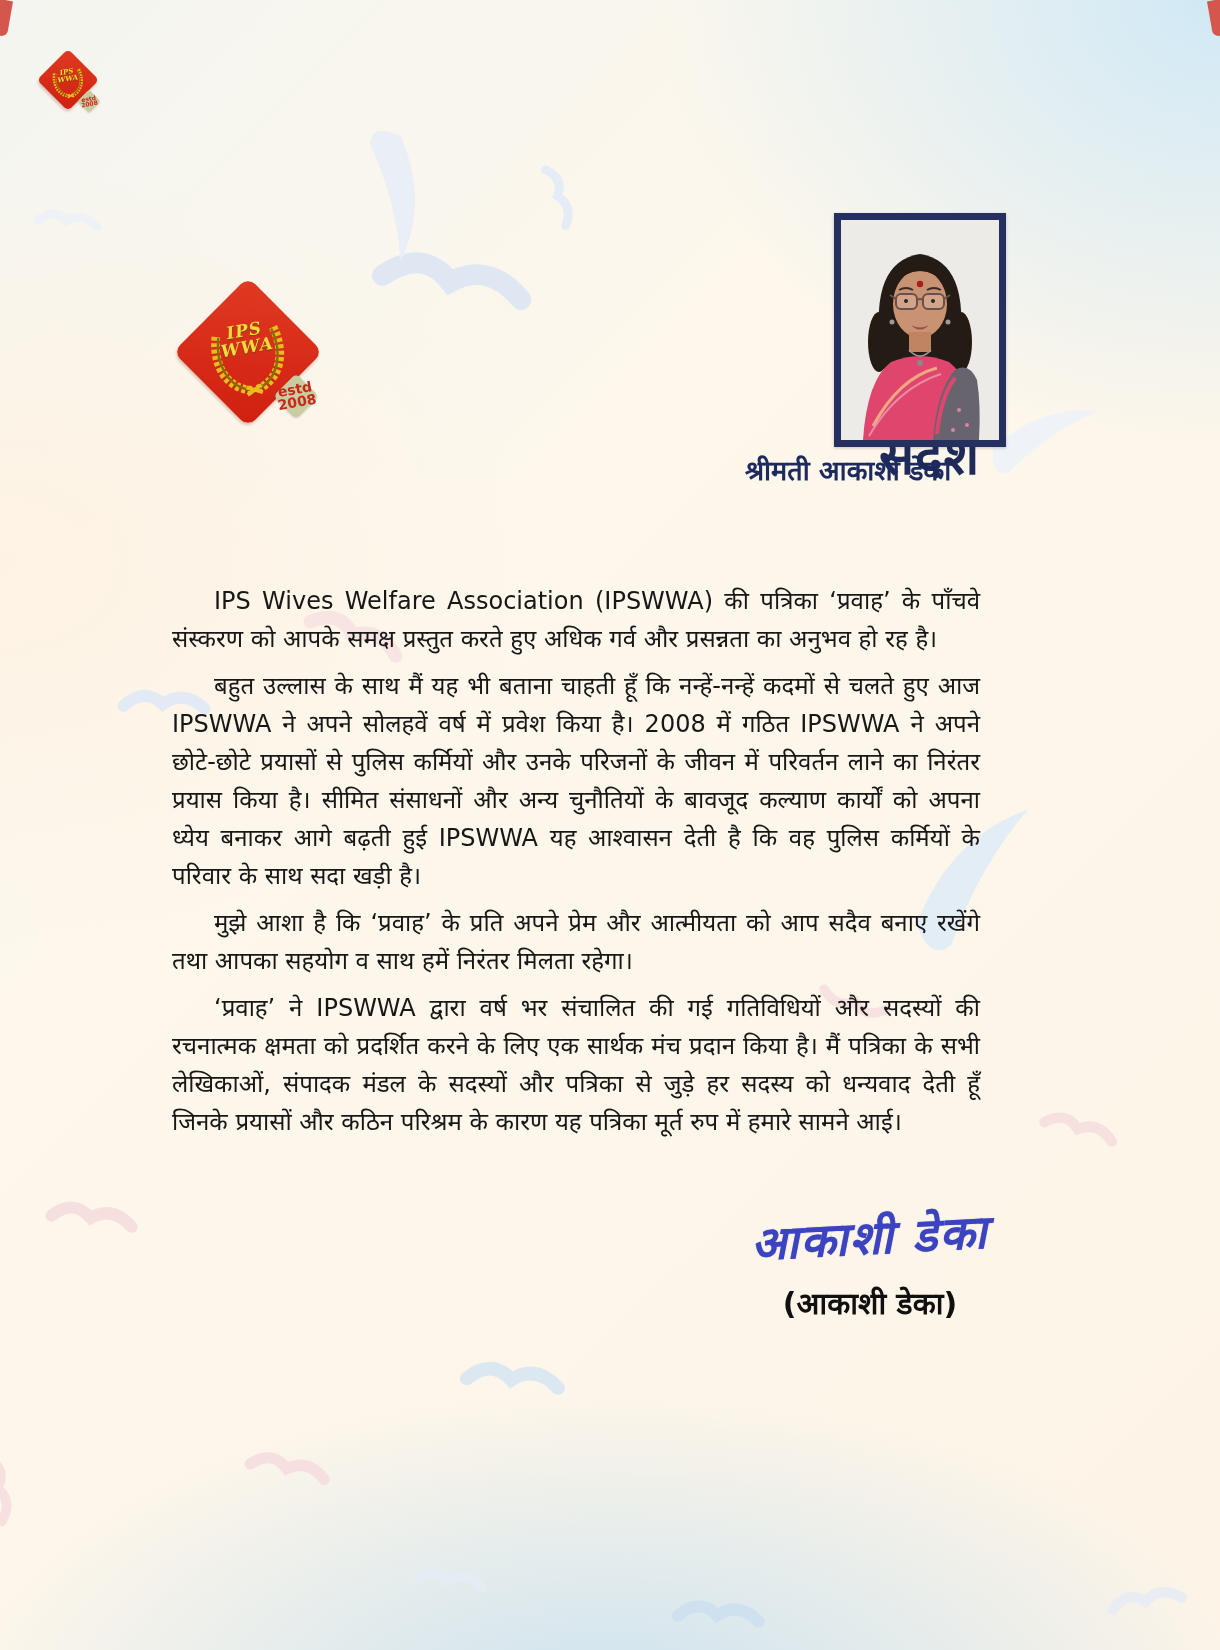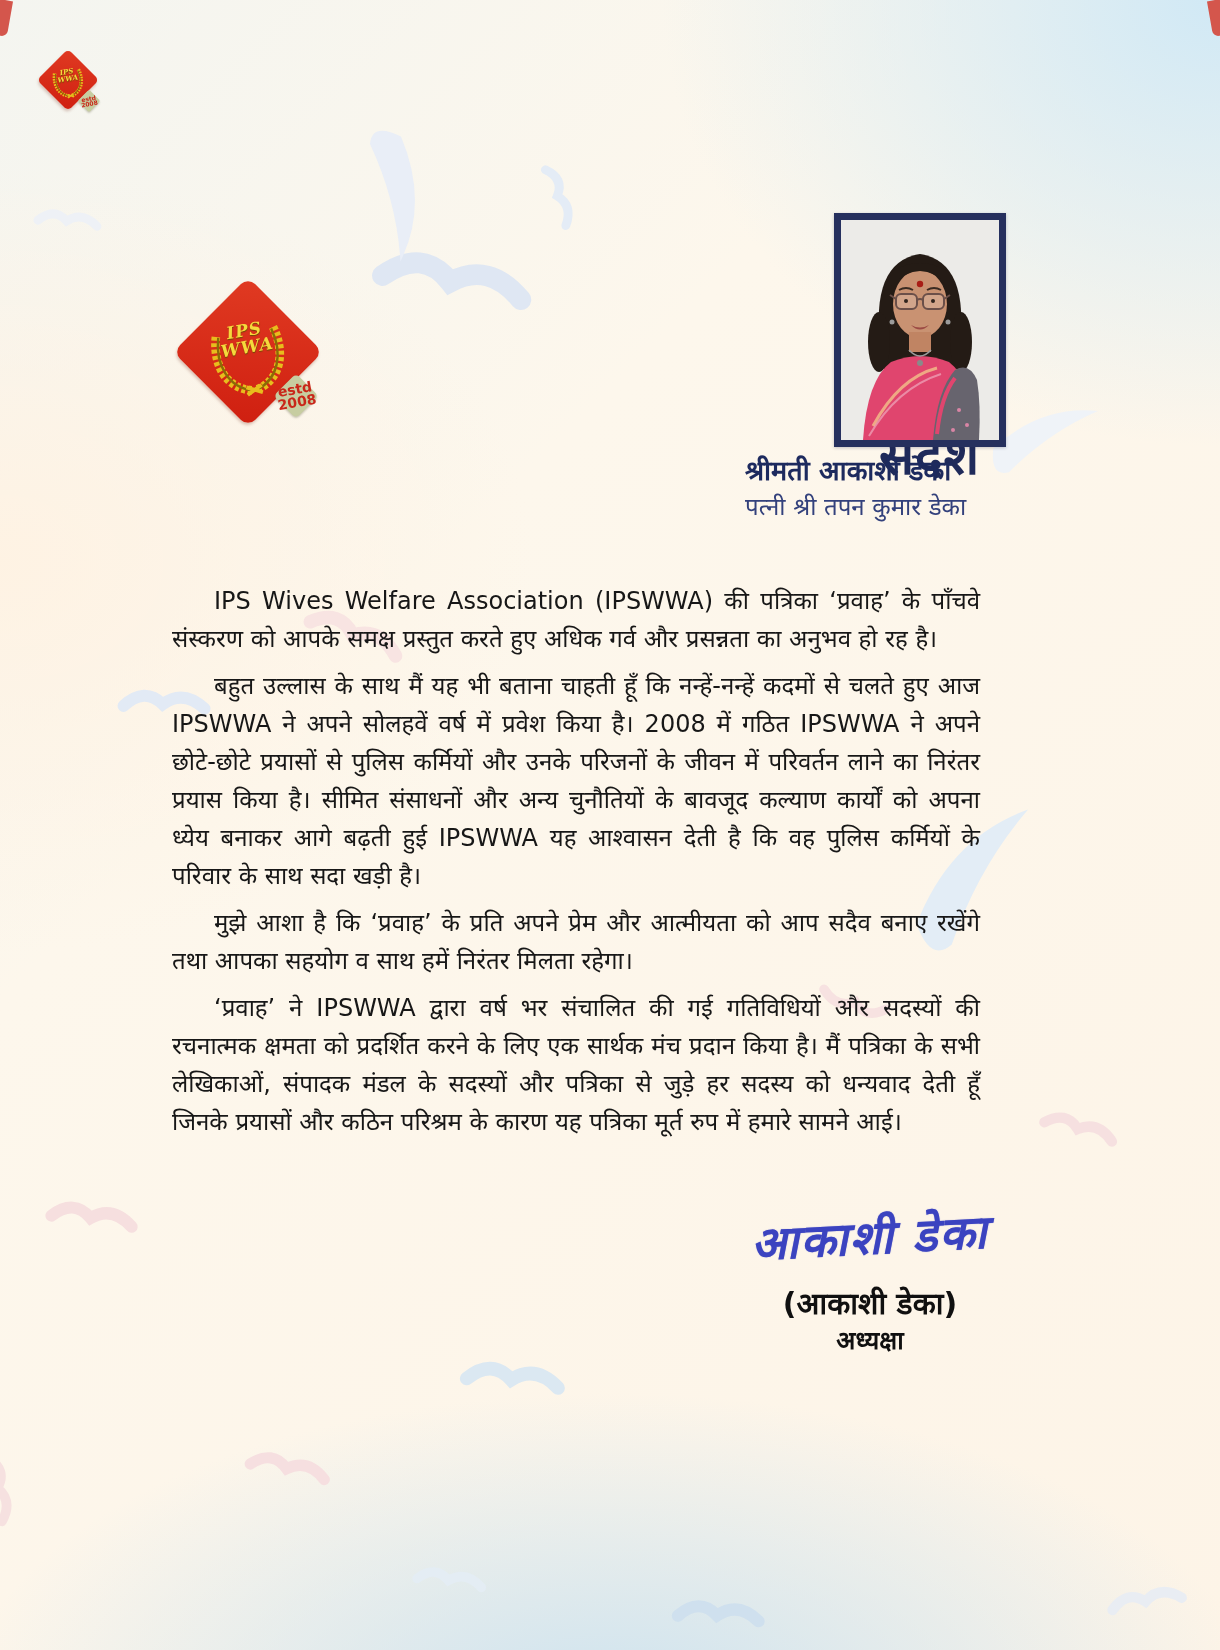--- a/index.html
+++ b/index.html
@@ -185,29 +185,27 @@
       <circle cx="112" cy="210" r="2" fill="#d985a5"></circle>
       <path d="M32 206 Q 58 158 96 148" stroke="#f2c189" stroke-width="3" fill="none" opacity=".8"></path>
       <path d="M28 216 Q 56 168 100 154" stroke="#f0a8bc" stroke-width="2" fill="none" opacity=".7"></path>
       <path d="M68 130 Q 79 142 90 130" stroke="#9b9b9b" stroke-width="1.6" fill="none"></path>
       <circle cx="79" cy="143" r="3" fill="#8a8a8a"></circle>
     </svg>
   </div>
 
   <div class="photo-caption">
     <div class="name">श्रीमती आकाशी डेका</div>
-    <div class="relation">पत्नी श्री तपन कुमार डेका</div>
   </div>
 
   <div class="message">
     <p>IPS Wives Welfare Association (IPSWWA) की पत्रिका ‘प्रवाह’ के पाँचवे संस्करण को आपके समक्ष प्रस्तुत करते हुए अधिक गर्व और प्रसन्नता का अनुभव हो रह है।</p>
     <p>बहुत उल्लास के साथ मैं यह भी बताना चाहती हूँ कि नन्हें-नन्हें कदमों से चलते हुए आज IPSWWA ने अपने सोलहवें वर्ष में प्रवेश किया है। 2008 में गठित IPSWWA ने अपने छोटे-छोटे प्रयासों से पुलिस कर्मियों और उनके परिजनों के जीवन में परिवर्तन लाने का निरंतर प्रयास किया है। सीमित संसाधनों और अन्य चुनौतियों के बावजूद कल्याण कार्यों को अपना ध्येय बनाकर आगे बढ़ती हुई IPSWWA यह आश्वासन देती है कि वह पुलिस कर्मियों के परिवार के साथ सदा खड़ी है।</p>
     <p>मुझे आशा है कि ‘प्रवाह’ के प्रति अपने प्रेम और आत्मीयता को आप सदैव बनाए रखेंगे तथा आपका सहयोग व साथ हमें निरंतर मिलता रहेगा।</p>
     <p>‘प्रवाह’ ने IPSWWA द्वारा वर्ष भर संचालित की गई गतिविधियों और सदस्यों की रचनात्मक क्षमता को प्रदर्शित करने के लिए एक सार्थक मंच प्रदान किया है। मैं पत्रिका के सभी लेखिकाओं, संपादक मंडल के सदस्यों और पत्रिका से जुड़े हर सदस्य को धन्यवाद देती हूँ जिनके प्रयासों और कठिन परिश्रम के कारण यह पत्रिका मूर्त रुप में हमारे सामने आई।</p>
   </div>
 
   <div class="sign-block">
     <div class="sign-hand">आकाशी डेका</div>
     <div class="sign-name">(आकाशी डेका)</div>
-    <div class="sign-role">अध्यक्षा</div>
   </div>
 
 </div>
 
 </body></html>

